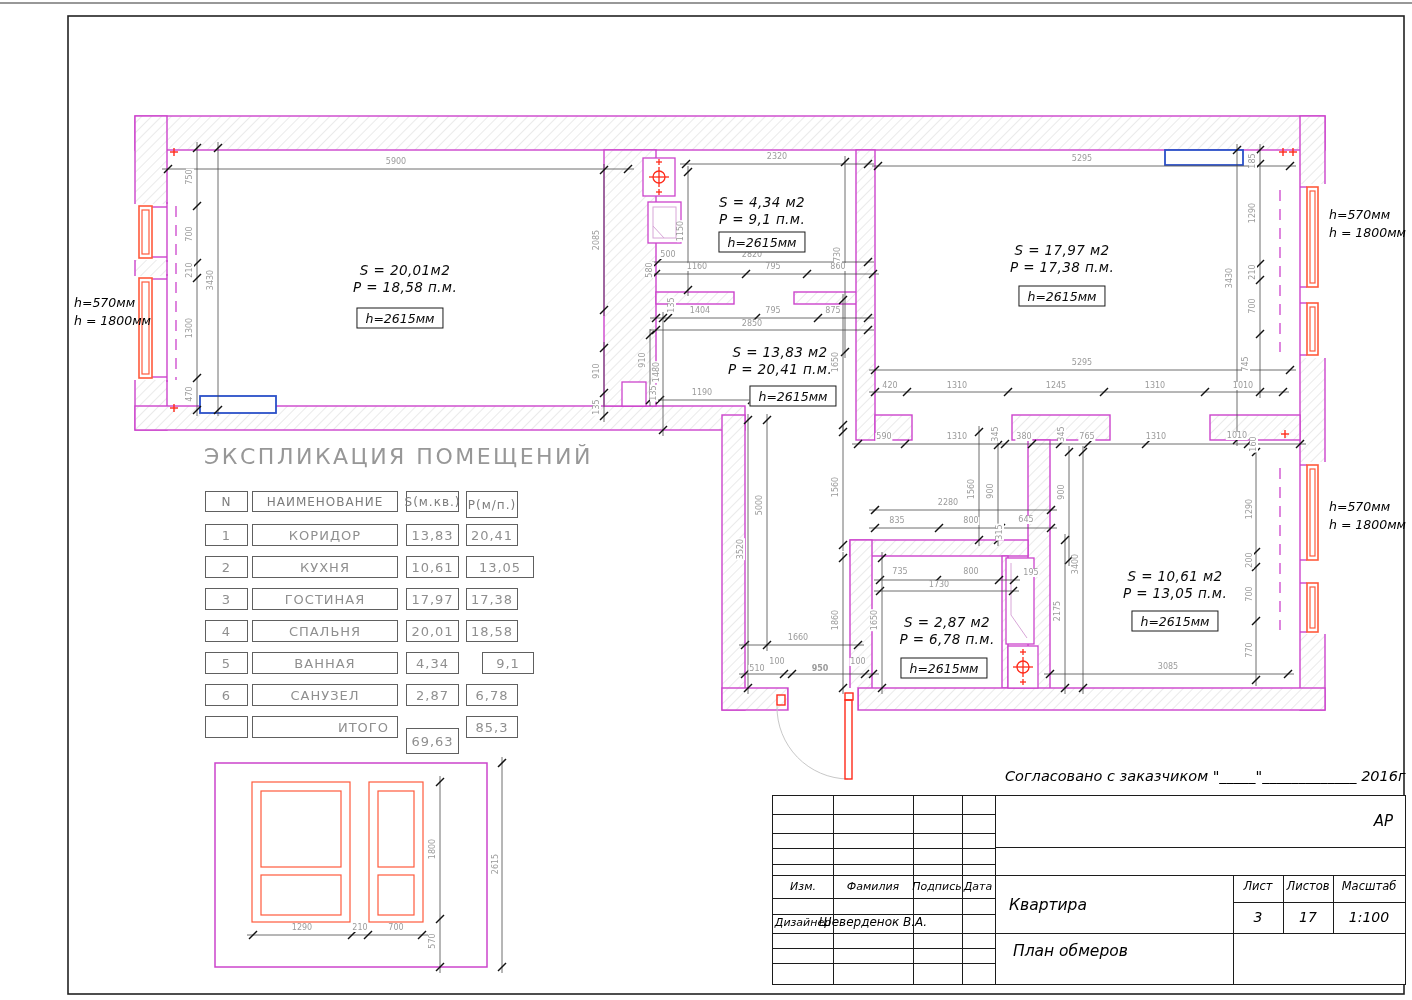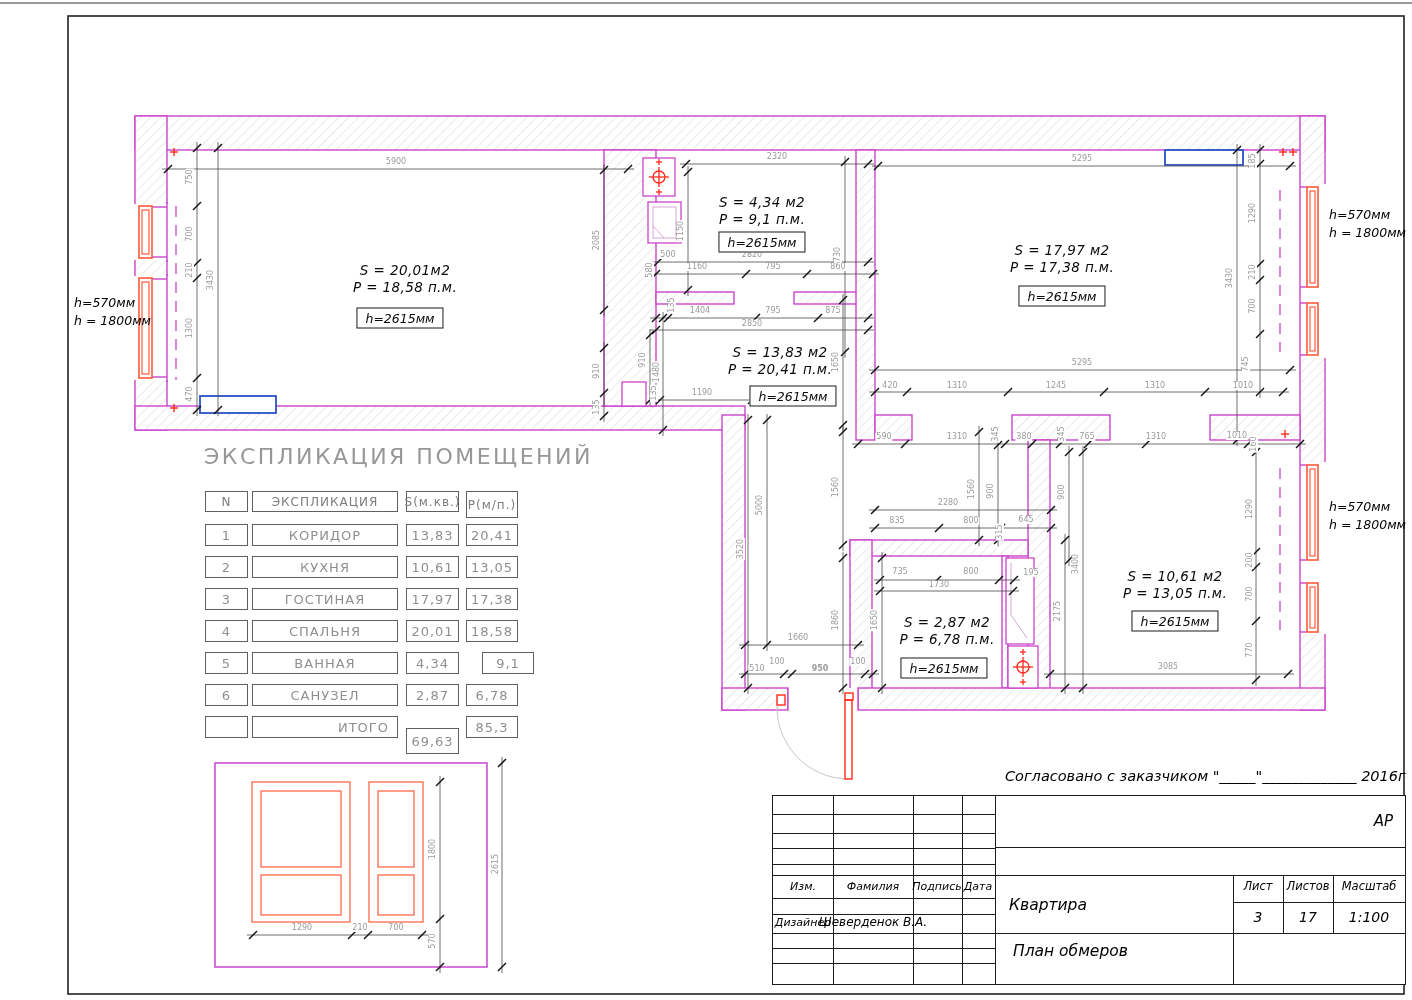--- a/index.html
+++ b/index.html
@@ -460,31 +460,31 @@
     </div>
     <div class="side" style="left: 1329px; top: 498px;">
       <div>h=570мм</div>
       <div>h = 1800мм</div>
     </div>
   </div>
 
 <div class="legend-title">ЭКСПЛИКАЦИЯ ПОМЕЩЕНИЙ</div>
 <div id="legend-cells">
     <div class="lcell head" style="left: 205px; top: 491px; width: 43px; height: 21px;">N</div>
-    <div class="lcell head" style="left: 252px; top: 491px; width: 146px; height: 21px;">ЭКСПЛИКАЦИЯ</div>
+    <div class="lcell head" style="left: 252px; top: 491px; width: 146px; height: 21px;">НАИМЕНОВАНИЕ</div>
     <div class="lcell head" style="left: 406px; top: 491px; width: 53px; height: 21px;">S(м.кв.)</div>
     <div class="lcell head" style="left: 466px; top: 491px; width: 52px; height: 27px;">P(м/п.)</div>
     <div class="lcell" style="left: 205px; top: 524px; width: 43px; height: 22px;">1</div>
     <div class="lcell" style="left: 252px; top: 524px; width: 146px; height: 22px;">КОРИДОР</div>
     <div class="lcell" style="left: 406px; top: 524px; width: 53px; height: 22px;">13,83</div>
     <div class="lcell" style="left: 466px; top: 524px; width: 52px; height: 22px;">20,41</div>
     <div class="lcell" style="left: 205px; top: 556px; width: 43px; height: 22px;">2</div>
     <div class="lcell" style="left: 252px; top: 556px; width: 146px; height: 22px;">КУХНЯ</div>
     <div class="lcell" style="left: 406px; top: 556px; width: 53px; height: 22px;">10,61</div>
-    <div class="lcell" style="left: 466px; top: 556px; width: 52px; height: 22px;">13,05</div>
+    <div class="lcell" style="left: 466px; top: 556px; width: 68px; height: 22px;">13,05</div>
     <div class="lcell" style="left: 205px; top: 588px; width: 43px; height: 22px;">3</div>
     <div class="lcell" style="left: 252px; top: 588px; width: 146px; height: 22px;">ГОСТИНАЯ</div>
     <div class="lcell" style="left: 406px; top: 588px; width: 53px; height: 22px;">17,97</div>
     <div class="lcell" style="left: 466px; top: 588px; width: 52px; height: 22px;">17,38</div>
     <div class="lcell" style="left: 205px; top: 620px; width: 43px; height: 22px;">4</div>
     <div class="lcell" style="left: 252px; top: 620px; width: 146px; height: 22px;">СПАЛЬНЯ</div>
     <div class="lcell" style="left: 406px; top: 620px; width: 53px; height: 22px;">20,01</div>
     <div class="lcell" style="left: 466px; top: 620px; width: 52px; height: 22px;">18,58</div>
     <div class="lcell" style="left: 205px; top: 652px; width: 43px; height: 22px;">5</div>
     <div class="lcell" style="left: 252px; top: 652px; width: 146px; height: 22px;">ВАННАЯ</div>

